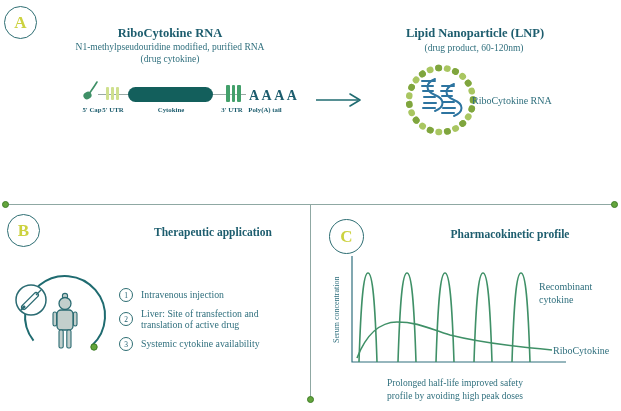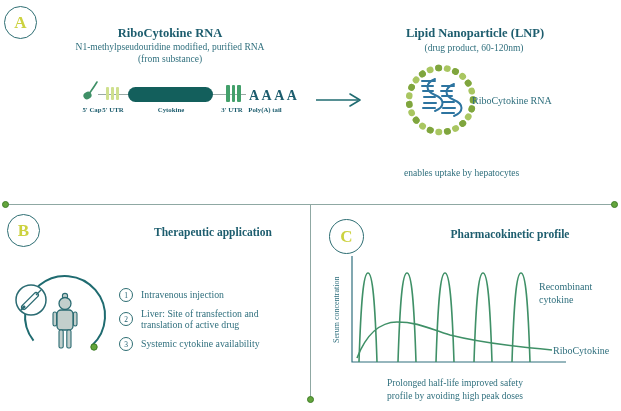--- a/index.html
+++ b/index.html
@@ -44,21 +44,21 @@
 <body>
 
 <div class="canvas">
 
   <div class="abs badge" style="left:4px;top:6px;">
     <span>A</span>
   </div>
 
   <div class="abs h-title" style="left:170px;top:26px;">RiboCytokine RNA</div>
   <div class="abs body-text centered" style="left:170px;top:42px;">N1-methylpseudouridine modified, purified RNA</div>
-  <div class="abs body-text centered" style="left:170px;top:54px;">(from substance)</div>
+  <div class="abs body-text centered" style="left:170px;top:54px;">(drug cytokine)</div>
 
   <div class="abs construct-line" style="left:98px;top:94px;width:148px;"></div>
   <svg class="abs" style="left:81px;top:80px;" width="22" height="21" viewBox="0 0 22 21">
     <path d="M16 2 C13 7 10 11 8 14" fill="none" stroke="#3f9067" stroke-width="1.6" stroke-linecap="round"></path>
     <ellipse cx="6.5" cy="15.5" rx="4.2" ry="3.6" transform="rotate(-30 6.5 15.5)" fill="#3f9067"></ellipse>
   </svg>
   <div class="abs bar-group" style="left:106px;top:87px;height:13px;">
     <div class="bar-light"></div>
     <div class="bar-light"></div>
     <div class="bar-light"></div>
@@ -90,21 +90,20 @@
     <circle cx="39" cy="38" r="32" fill="none" stroke="#7fa53e" stroke-width="6.5" stroke-dasharray="0.5 16.9" stroke-dashoffset="8.7" stroke-linecap="round"></circle>
     <g stroke="#2d74a0" stroke-width="2" fill="none" stroke-linecap="round">
       <path d="M33 17 C23 21 23 29 33 33 C43 37 43 45 33 49"></path>
       <path d="M33 19 H20 M31 24 H20 M31 29 H21 M33 35 H22 M34 41 H22 M33 46 H21"></path>
       <path d="M52 22 C42 26 42 34 52 38 C62 42 62 50 52 54"></path>
       <path d="M52 24 H40 M50 29 H39 M50 34 H40 M52 40 H41 M53 46 H41 M52 51 H40"></path>
     </g>
   </svg>
   <div class="abs body-text" style="left:472px;top:95px;font-size:10px;">RiboCytokine RNA</div>
 
-  <div class="abs cap-note" style="left:404px;top:167px;">enables uptake by hepatocytes</div>
 
   <div class="abs hline" style="left:4px;top:204px;width:611px;"></div>
   <div class="abs vline" style="left:310px;top:204px;height:194px;"></div>
   <div class="abs dot" style="left:2px;top:201px;"></div>
   <div class="abs dot" style="left:611px;top:201px;"></div>
   <div class="abs dot" style="left:307px;top:396px;"></div>
 
   <div class="abs badge" style="left:7px;top:214px;">
     <span>B</span>
   </div>

